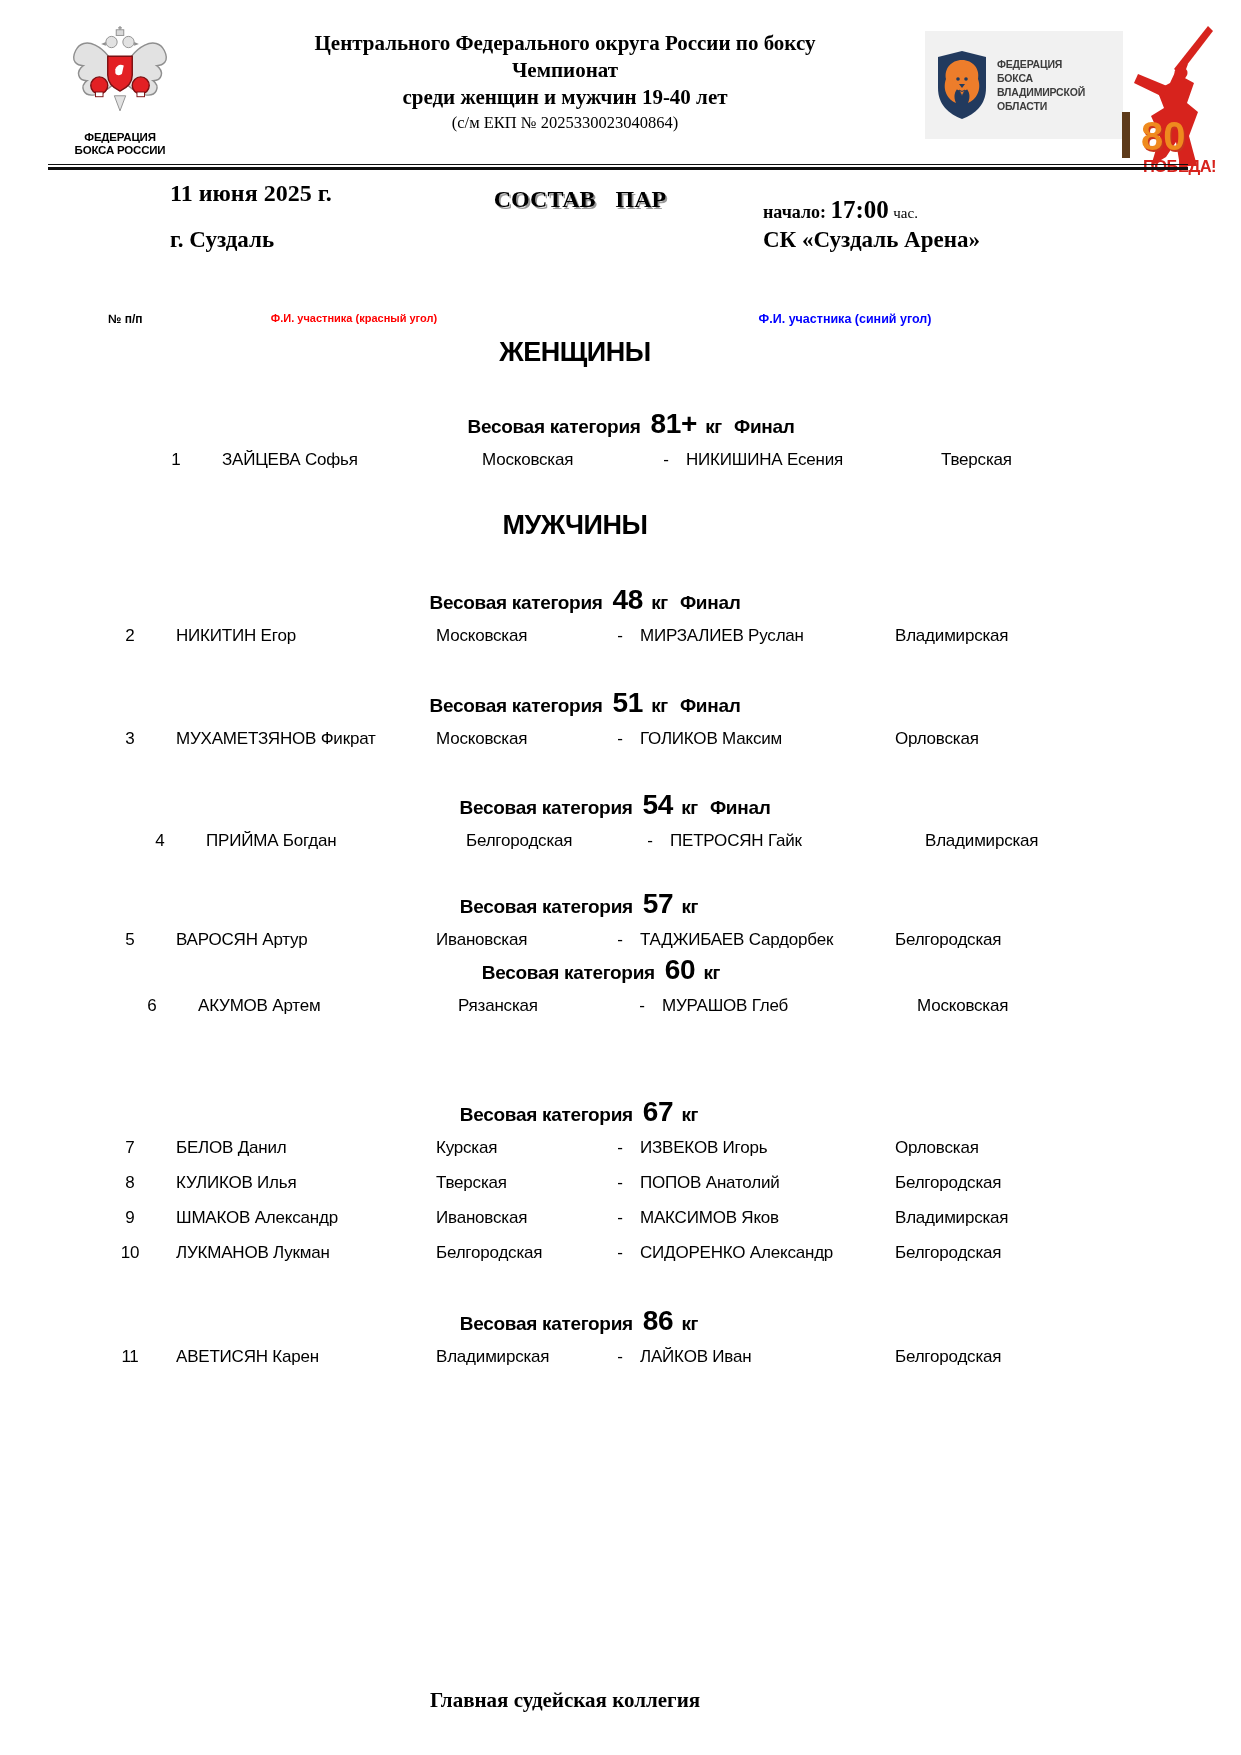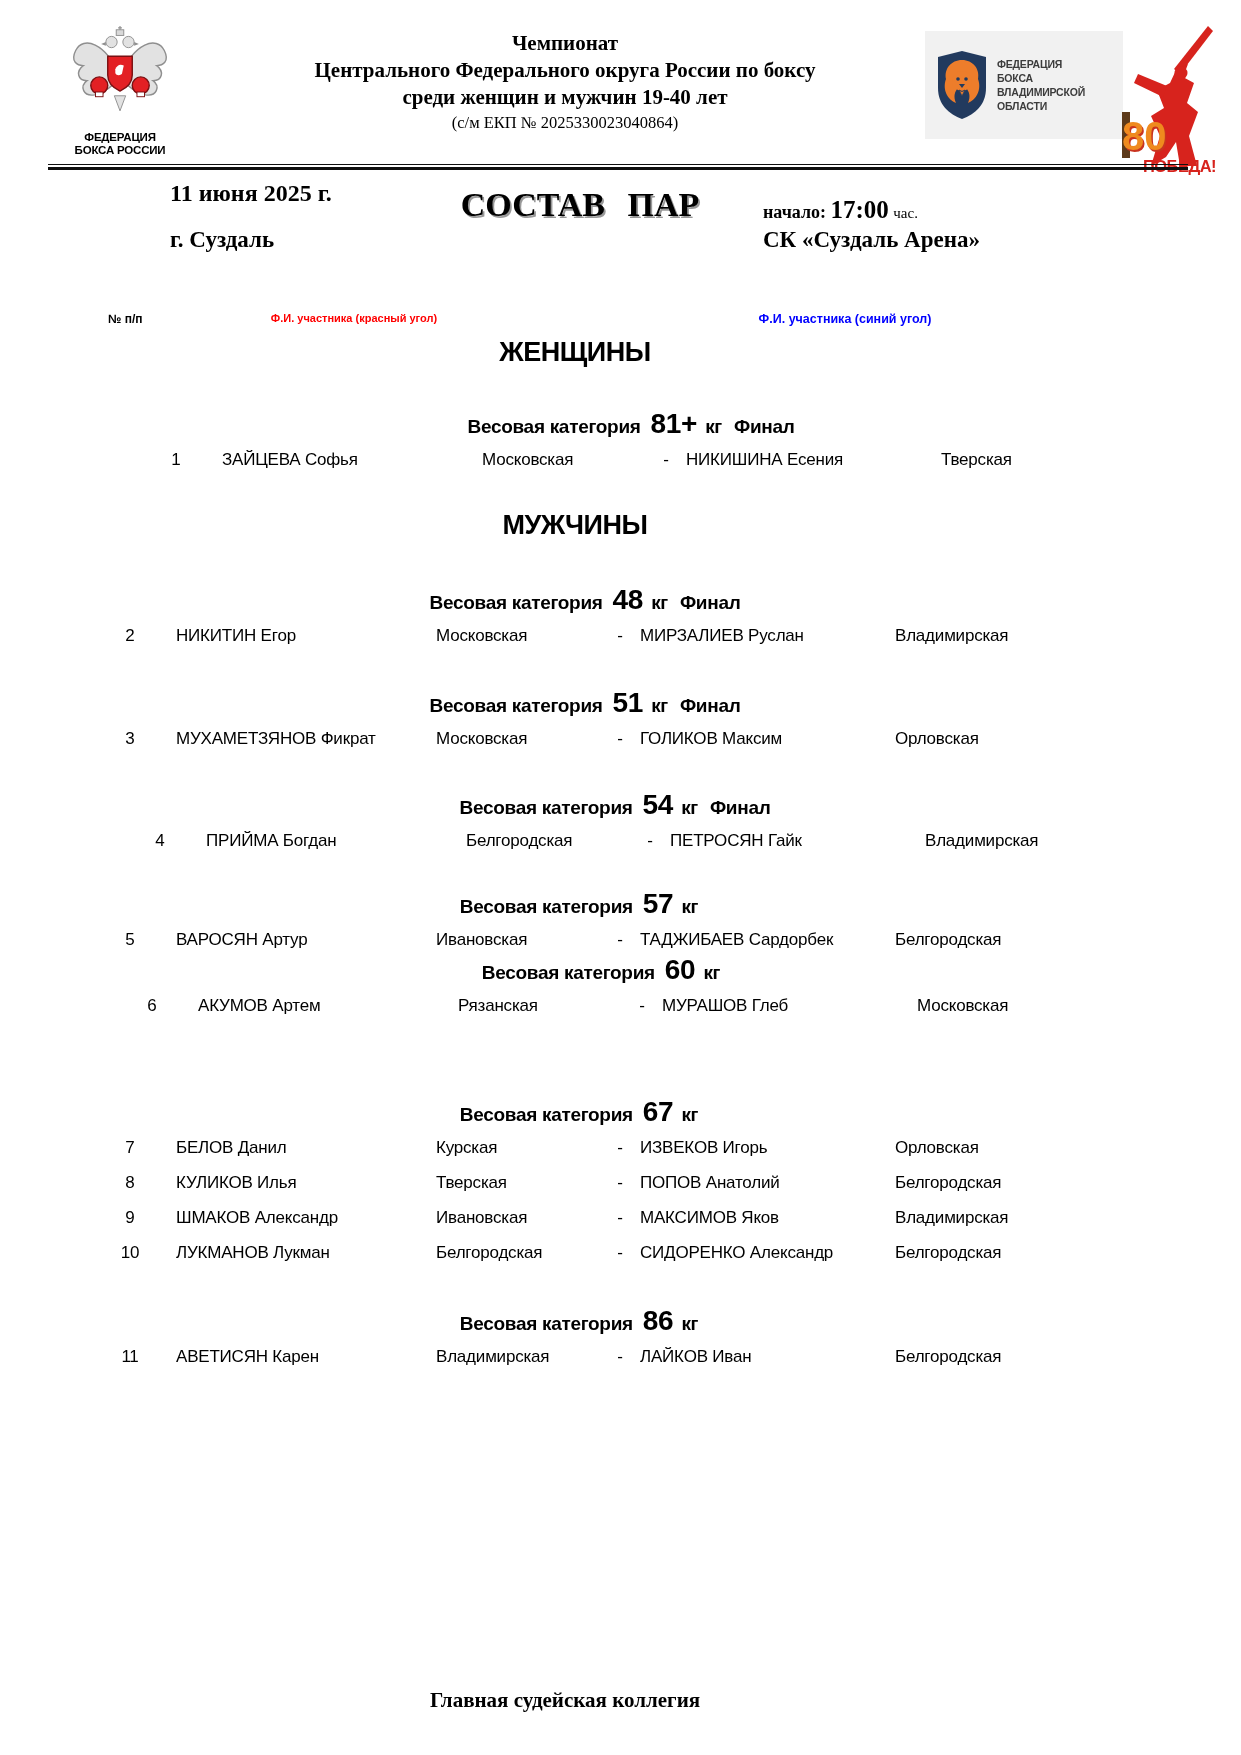--- a/index.html
+++ b/index.html
@@ -12,31 +12,31 @@
   .eagle-wrap{left:52px;top:26px;width:136px;text-align:center;}
   .eagle-caption{font-size:11.5px;font-weight:bold;line-height:1.15;letter-spacing:-0.2px;margin-top:2px;}
   .title-block{left:195px;top:30px;width:740px;text-align:center;
                font-family:"Liberation Serif",serif;font-weight:bold;font-size:21px;line-height:27px;}
   .title-sub{font-size:16.5px;font-weight:normal;line-height:24px;}
   .lion-box{left:925px;top:31px;width:198px;height:108px;background:#f1f1f1;
             display:flex;align-items:center;padding:0 6px 0 10px;box-sizing:border-box;}
   .lion-text{margin-left:8px;font-size:10.5px;font-weight:bold;color:#3c3c3c;
              line-height:1.35;letter-spacing:-0.2px;}
   .victory{left:1122px;top:24px;width:115px;height:152px;}
-  .victory-80{position:absolute;left:0;bottom:20px;font-size:40px;font-weight:800;
+  .victory-80{position:absolute;left:19px;bottom:20px;font-size:40px;font-weight:800;
               color:#ef8a1e;line-height:1;text-shadow:1.5px 1.5px 0 #c9331f;margin-top:12px;}
   .victory-pobeda{position:absolute;left:0;bottom:0;width:100%;text-align:center;
                   color:#d7231d;font-weight:800;font-size:16.5px;letter-spacing:-0.5px;}
   .victory-stripe{position:absolute;left:0;bottom:18px;width:8px;height:46px;background:#5d3a1a;}
   .rule{left:48px;top:164px;width:1140px;height:2px;border-top:1.5px solid #101010;border-bottom:3px solid #101010;}
 
   
   .ev-date{left:170px;top:180px;font-weight:bold;font-size:24px;}
   .ev-city{left:170px;top:227px;font-weight:bold;font-size:23px;}
-  .doc-title{left:400px;top:186px;width:360px;text-align:center;font-weight:bold;font-size:34px;
+  .doc-title{left:400px;top:186px;width:360px;text-align:center;font-weight:bold;font-size:24px;
              word-spacing:14px;text-shadow:1.8px 1.8px 0 rgba(70,70,70,0.55);}
   .ev-start{left:763px;top:196px;}
   .ev-start .lbl{font-family:"Liberation Serif",serif;font-weight:bold;font-size:18px;}
   .ev-start .time{font-family:"Liberation Serif",serif;font-weight:bold;font-size:25px;}
   .ev-start .suf{font-family:"Liberation Serif",serif;font-size:15px;}
   .ev-venue{left:763px;top:227px;font-weight:bold;font-size:23px;}
 
   
   .col-no{left:108px;top:312px;font-size:12px;font-weight:bold;}
   .col-red{left:229px;top:312px;width:250px;text-align:center;font-size:11px;font-weight:bold;color:#FF0000;}
@@ -89,22 +89,22 @@
 
       <path d="M49 74 h12 l-6 16 Z" fill="#e2e2e2" stroke="#8f8f8f"></path>
     </svg>
     <div class="eagle-caption">
       <div>ФЕДЕРАЦИЯ</div>
       <div>БОКСА РОССИИ</div>
     </div>
   </div>
 
   <div class="abs title-block">
+    <div>Центрального Федерального округа России по боксу</div>
     <div>Чемпионат</div>
-    <div>Центрального Федерального округа России по боксу</div>
     <div>среди женщин и мужчин 19-40 лет</div>
     <div class="title-sub">(с/м ЕКП № 2025330023040864)</div>
   </div>
 
   <div class="abs lion-box">
     <svg width="54" height="70" viewBox="0 0 54 70">
       <path d="M27 1 L51 7 V38 C51 55 40 64 27 69 C14 64 3 55 3 38 V7 Z" fill="#223a5e"></path>
       <path d="M27 10 C16 10 9 19 11 29 C7 40 13 50 21 53 C18 46 20 41 23 38 C20 34 21 27 27 26 C33 27 34 34 31 38 C34 41 36 46 33 53 C41 50 47 40 43 29 C45 19 38 10 27 10 Z" fill="#ed7d2b"></path>
       <circle cx="27" cy="31" r="10" fill="#ed7d2b"></circle>
       <circle cx="23" cy="29" r="1.8" fill="#223a5e"></circle>

